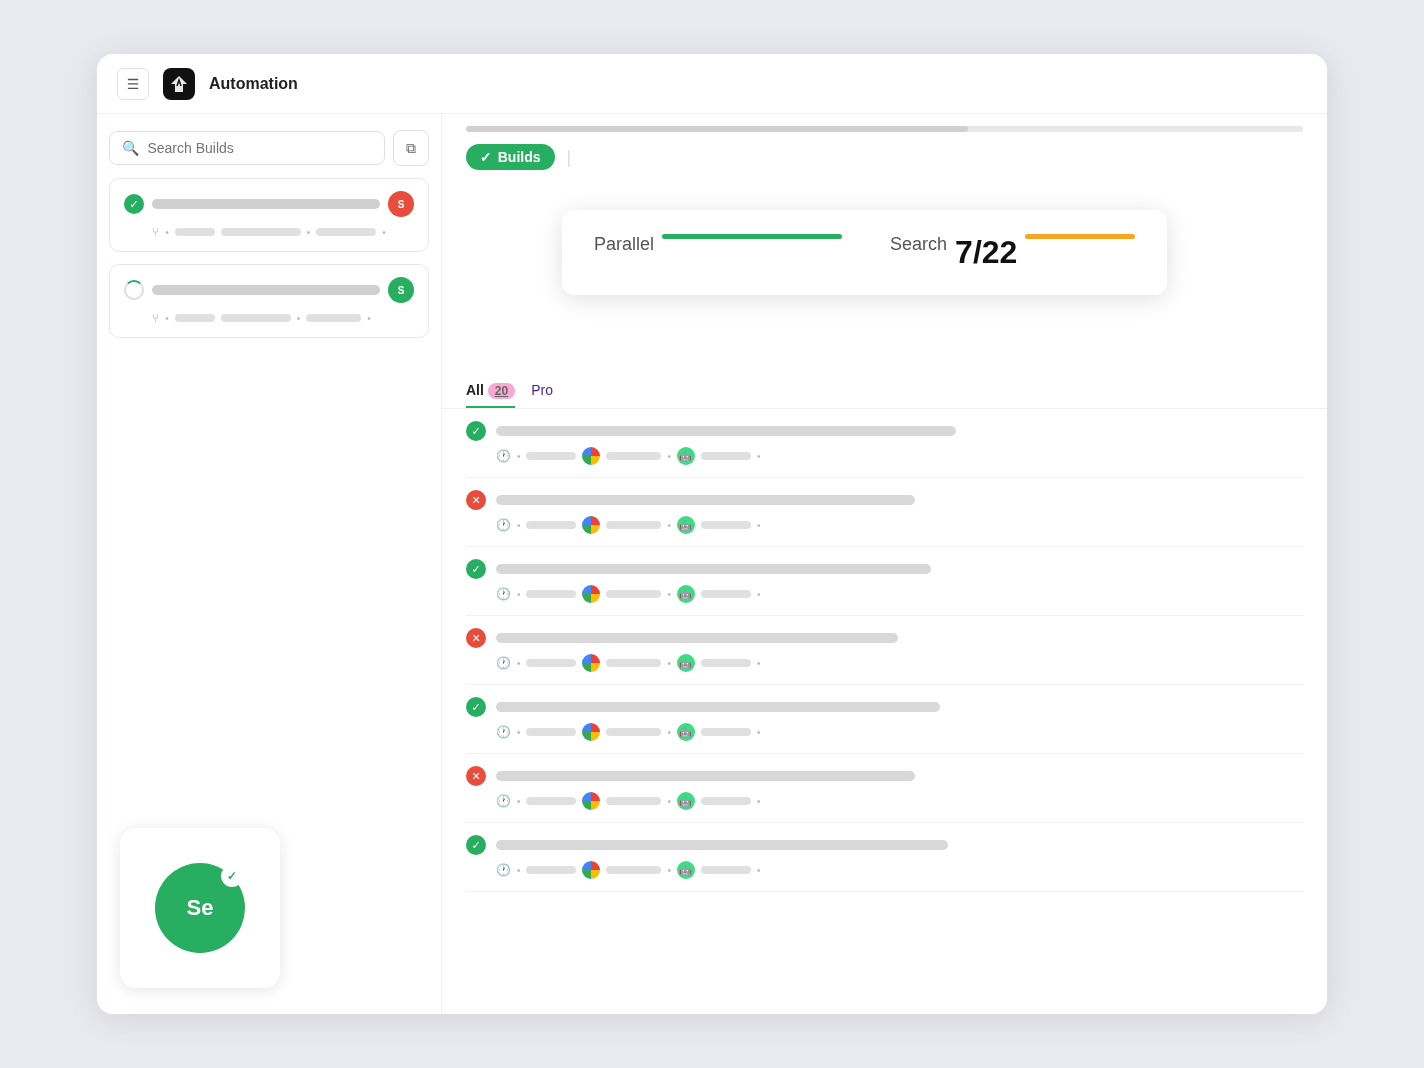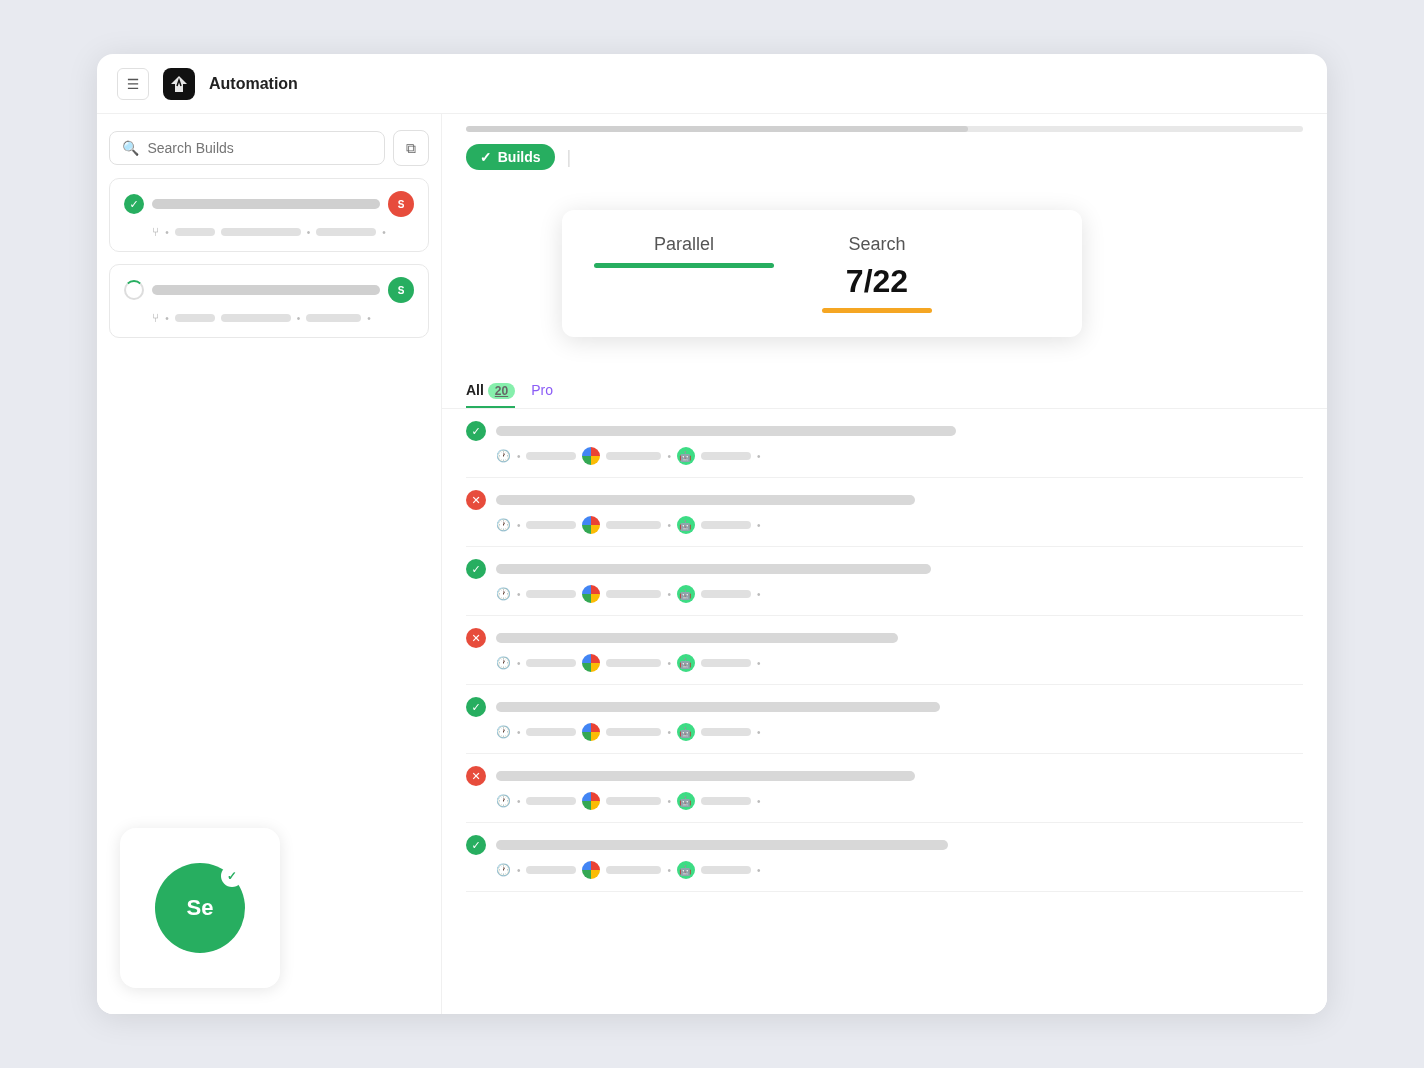--- a/index.html
+++ b/index.html
@@ -233,21 +233,21 @@
       border-radius: 12px;
       box-shadow: 0 4px 24px rgba(0,0,0,0.12);
       padding: 24px 32px;
       display: flex;
       gap: 48px;
       align-items: flex-start;
       min-width: 520px;
       z-index: 10;
       margin-top: 8px;
     }
-    .parallel-section { display: flex; flex-direction: column; gap: 8px; text-align: center; }
+    .parallel-section { display: flex; flex-direction: row; gap: 8px; text-align: center; }
     .parallel-label {
       font-size: 18px;
       color: #555;
       font-weight: 400;
     }
     .parallel-value {
       font-size: 32px;
       font-weight: 800;
       color: #111;
     }
@@ -262,32 +262,32 @@
     .tabs-row {
       display: flex;
       align-items: center;
       padding: 12px 24px 0;
       gap: 16px;
       border-bottom: 1px solid #f0f0f0;
       flex-shrink: 0;
     }
     .tab {
       font-size: 14px;
-      color: #8b5cf6;
+      color: #4c1d95;
       padding-bottom: 8px;
       cursor: pointer;
       border-bottom: 2px solid transparent;
     }
     .tab.active {
       color: #222;
       font-weight: 600;
       border-bottom-color: #27ae60;
     }
     .tab-badge {
-      background: #86efac;
+      background: #f9a8d4;
       border-radius: 10px;
       padding: 1px 7px;
       font-size: 12px;
       color: #666;
       text-decoration: underline;
     }
     
     .builds-list {
       flex: 1;
       overflow-y: auto;

